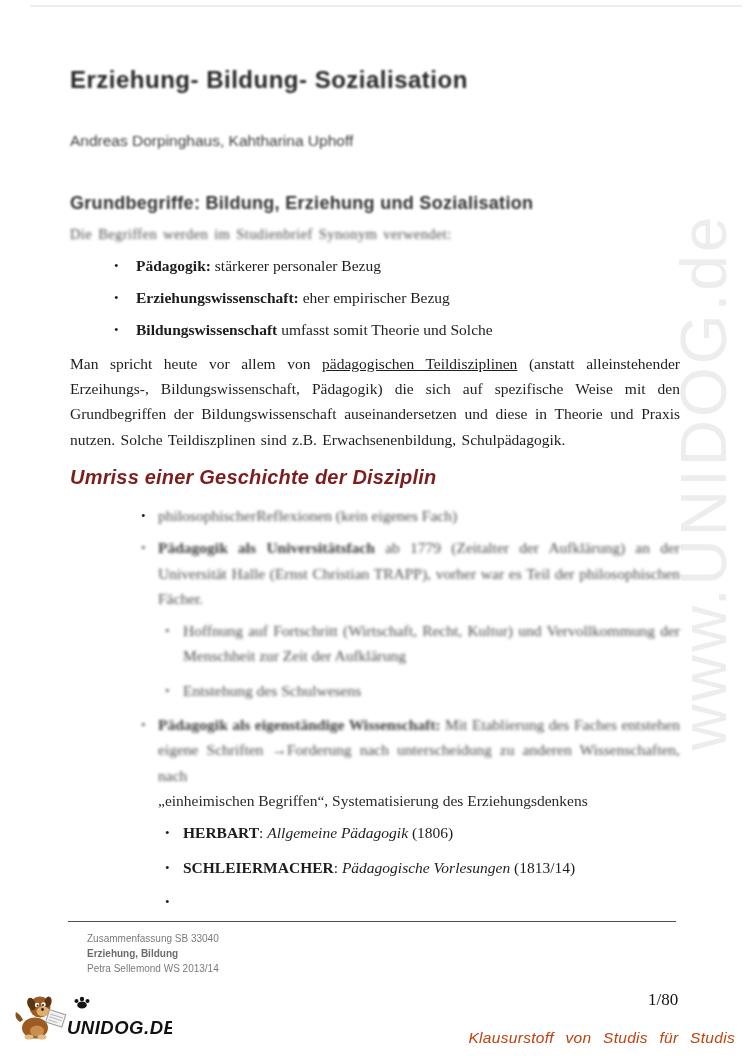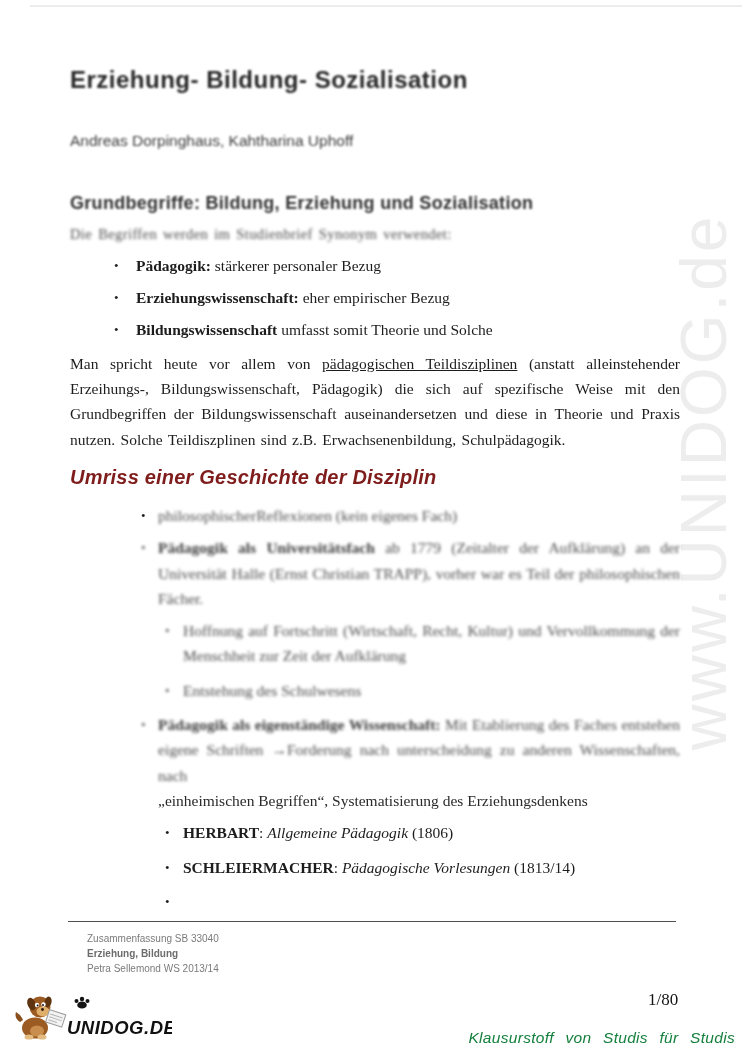--- a/index.html
+++ b/index.html
@@ -72,21 +72,21 @@
     position:absolute; left:70px; top:931px;
     font-family:"Liberation Sans", sans-serif; font-size:10px; line-height:15px; color:#7b7b7b;margin-left:17px;
   }
   .footer-info .bold-line { font-weight:700; color:#6c6c6c; }
   .page-number { position:absolute; left:648px; top:954px; font-size:17px; color:#141414;margin-top:36px; }
 
   .logo { position:absolute; left:12px; top:992px; width:160px; height:50px;text-decoration:underline; }
   .tagline {
     position:absolute; right:15px; top:1029px;
     font-family:"Liberation Sans", sans-serif; font-style:italic; font-size:15.5px;
-    color:#15803d; word-spacing:7px; letter-spacing:.3px;margin-left:15px;
+    color:#c2410c; word-spacing:7px; letter-spacing:.3px;margin-left:15px;
   }
 </style>
 </head>
 <body>
 
 <div class="page">
   <div class="top-edge"></div>
 
   <div class="watermark">www.UNIDOG.de</div>
 

